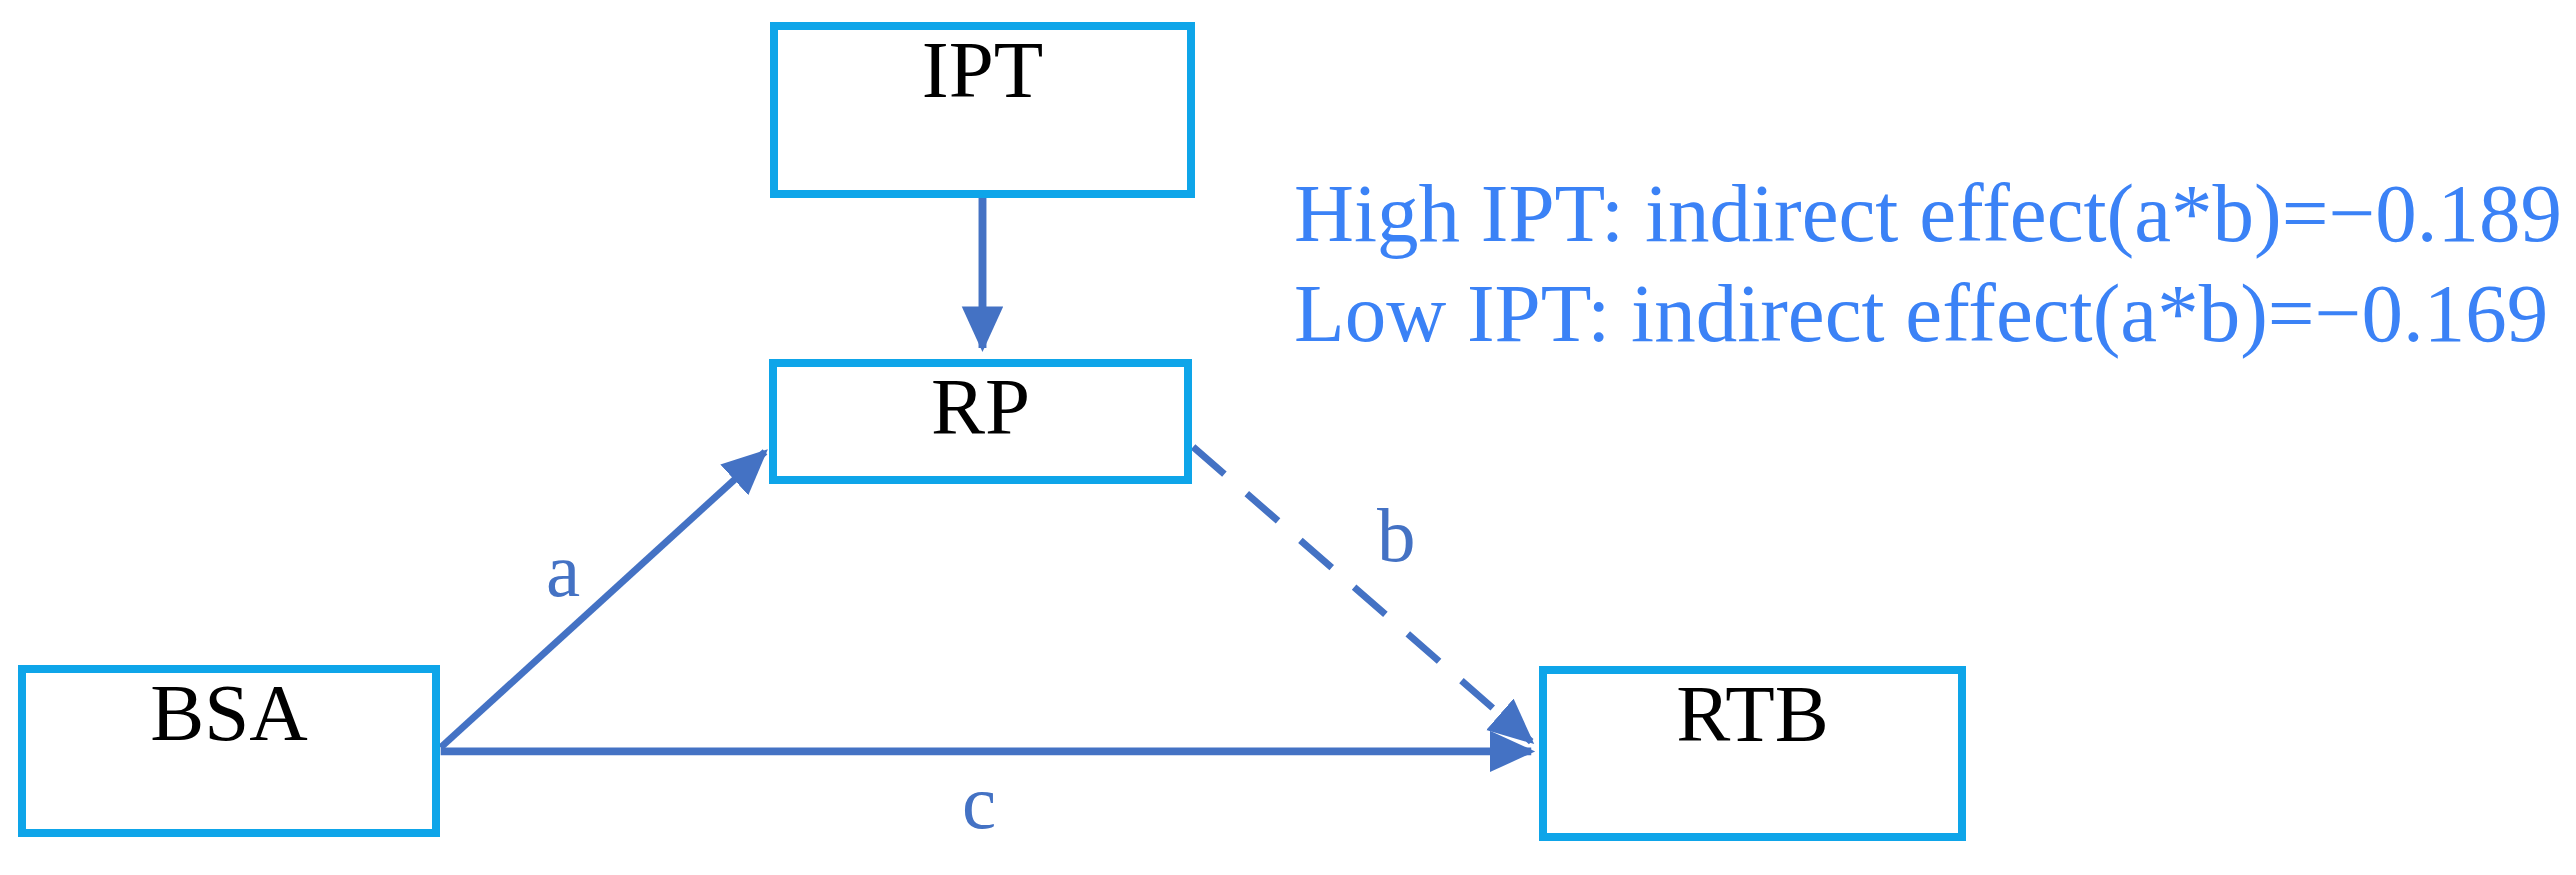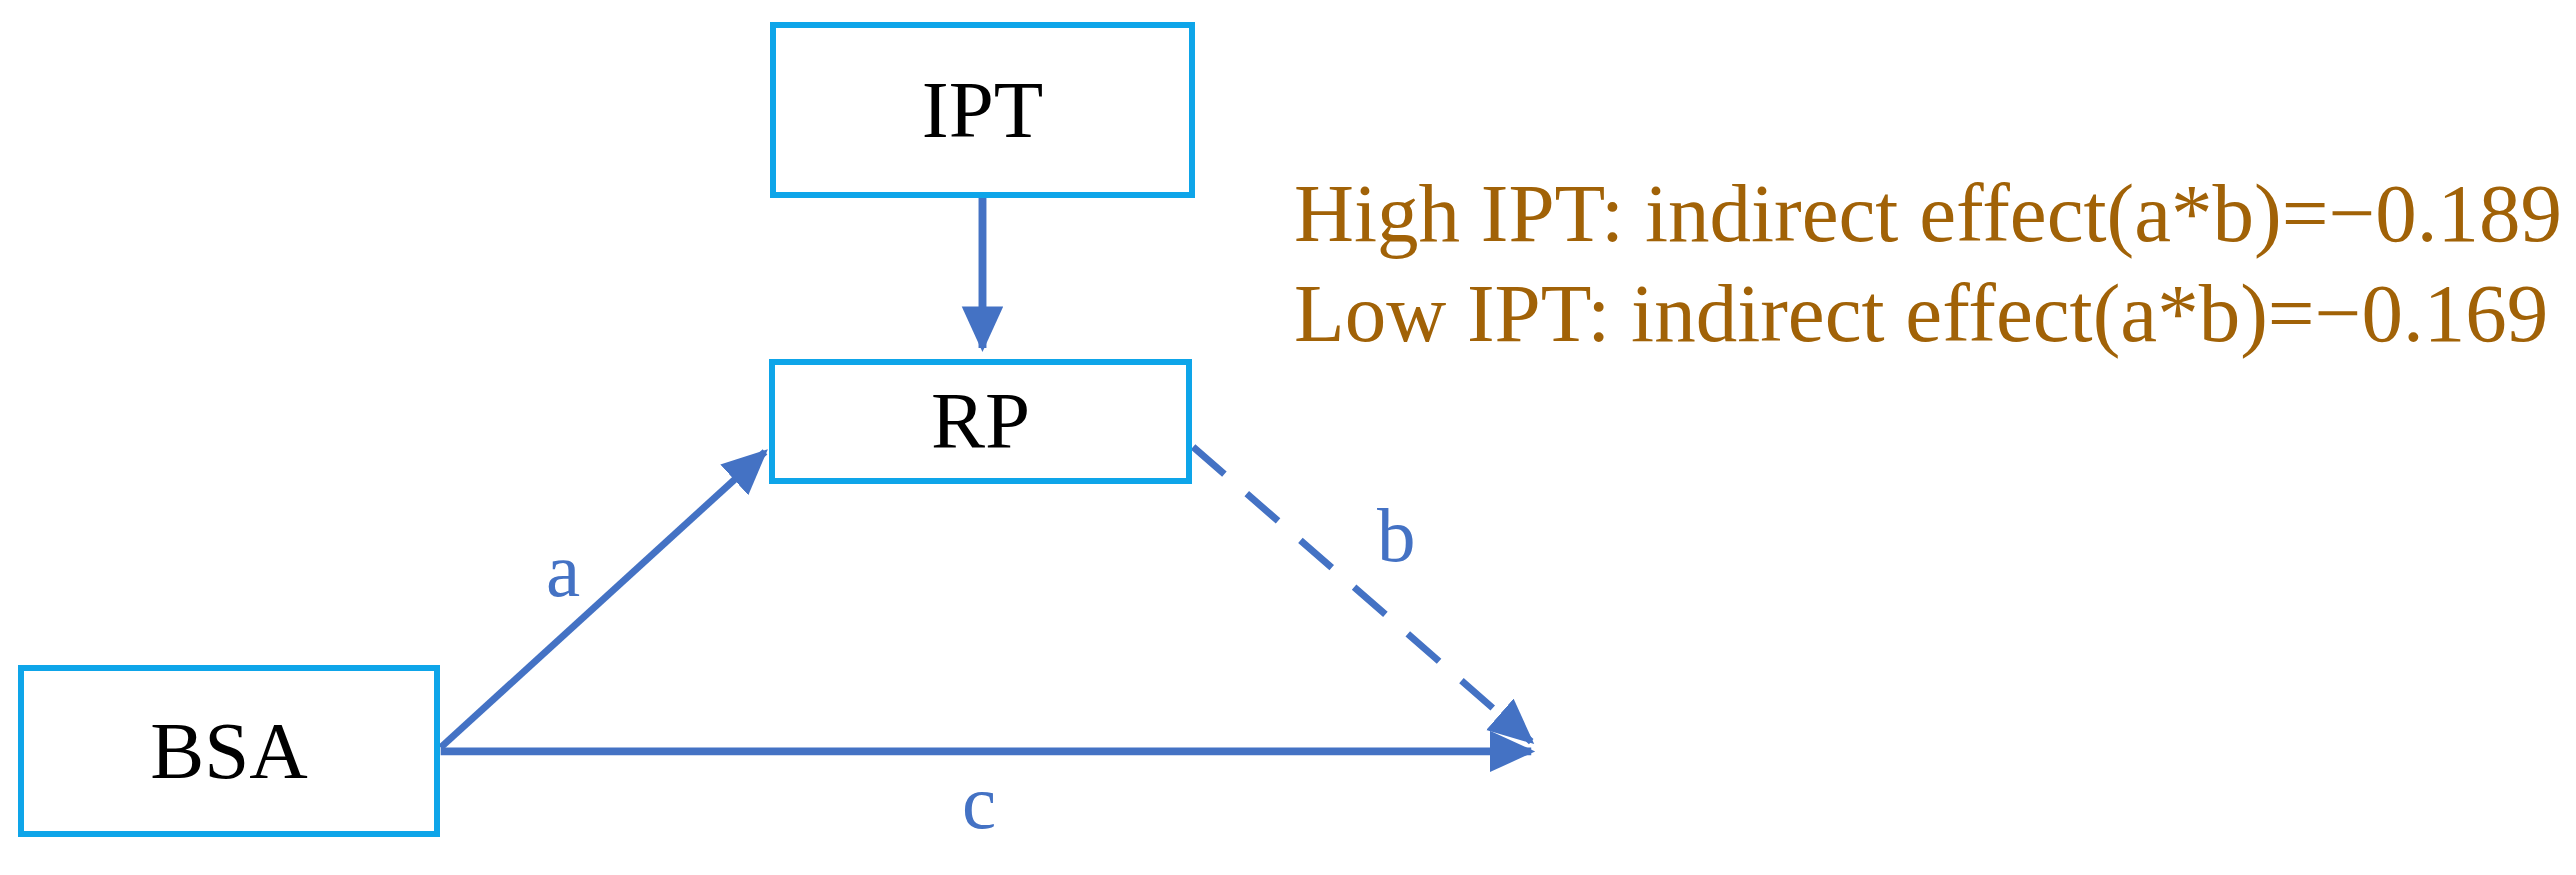--- a/index.html
+++ b/index.html
@@ -18,24 +18,24 @@
   .arrow-layer {
     position: absolute;
     left: 0;
     top: 0;
     width: 2576px;
     height: 875px;
   }
   .node {
     position: absolute;
     box-sizing: border-box;
-    border: 6px solid #0ea5e9;
+    border: 8px solid #0ea5e9;
     background: #ffffff;
     display: flex;
-    align-items: center;
+    align-items: flex-start;
     justify-content: center;
     color: #000000;
     font-size: 81px;
     font-family: "Liberation Serif", serif;
     line-height: 1;
   }
   .node-ipt { left: 770px;  top: 22px;  width: 425px; height: 176px; }
   .node-rp  { left: 769px;  top: 359px; width: 423px; height: 125px; }
   .node-bsa { left: 18px;   top: 665px; width: 422px; height: 172px; }
   .node-rtb { left: 1539px; top: 666px; width: 427px; height: 175px; }
@@ -46,21 +46,21 @@
     font-family: "Liberation Serif", serif;
     line-height: 1;
   }
   .label-a { left: 546px;  top: 532px; }
   .label-b { left: 1377px; top: 497px; }
   .label-c { left: 962px;  top: 764px; }
   .annotation {
     position: absolute;
     left: 1294px;
     top: 163px;
-    color: #a16207;
+    color: #3b82f6;
     font-size: 83px;
     line-height: 100px;
     font-family: "Liberation Serif", serif;
     white-space: nowrap;
   }
 </style>
 </head>
 <body>
 
 <div class="canvas">
@@ -86,20 +86,23 @@
   </div>
 
   <div class="node node-rp">
     <span>RP</span>
   </div>
 
   <div class="node node-bsa">
     <span>BSA</span>
   </div>
 
+  <div class="node node-rtb">
+    <span>RTB</span>
+  </div>
 
   <div class="path-label label-a">a</div>
   <div class="path-label label-b">b</div>
   <div class="path-label label-c">c</div>
 
   <div class="annotation">
     <div>High IPT: indirect effect(a*b)=−0.189</div>
     <div>Low IPT: indirect effect(a*b)=−0.169</div>
   </div>
 

